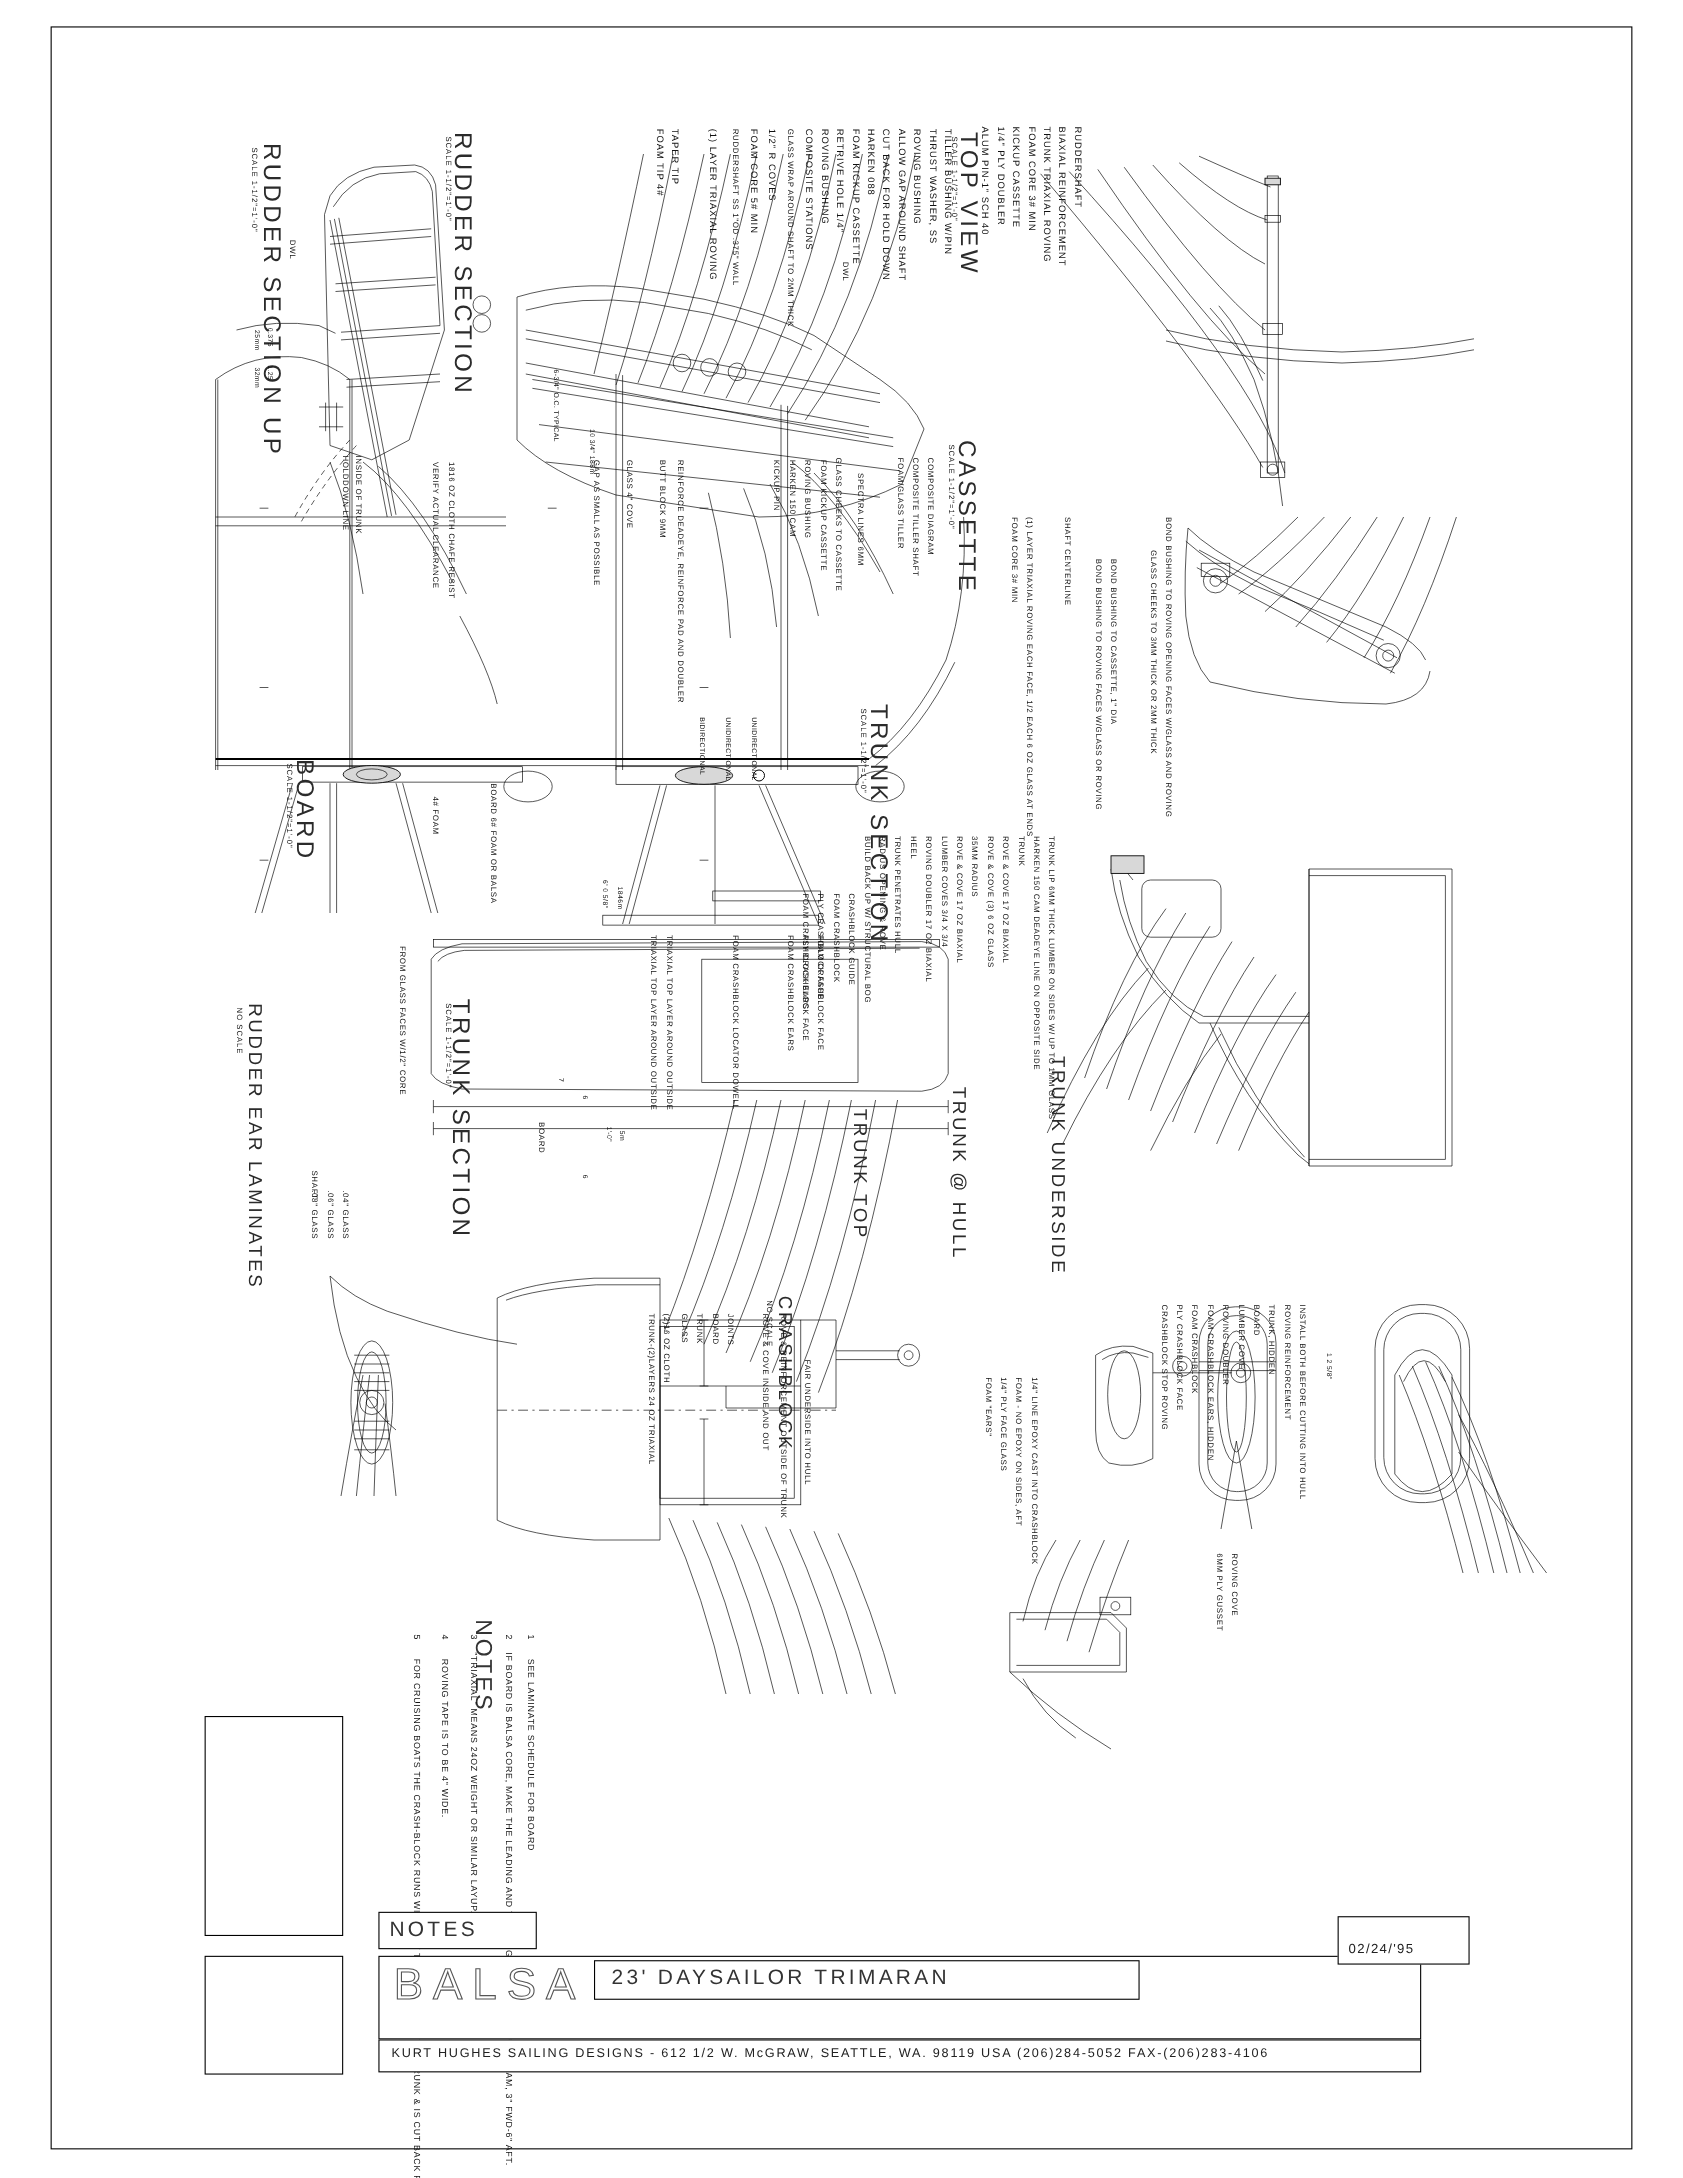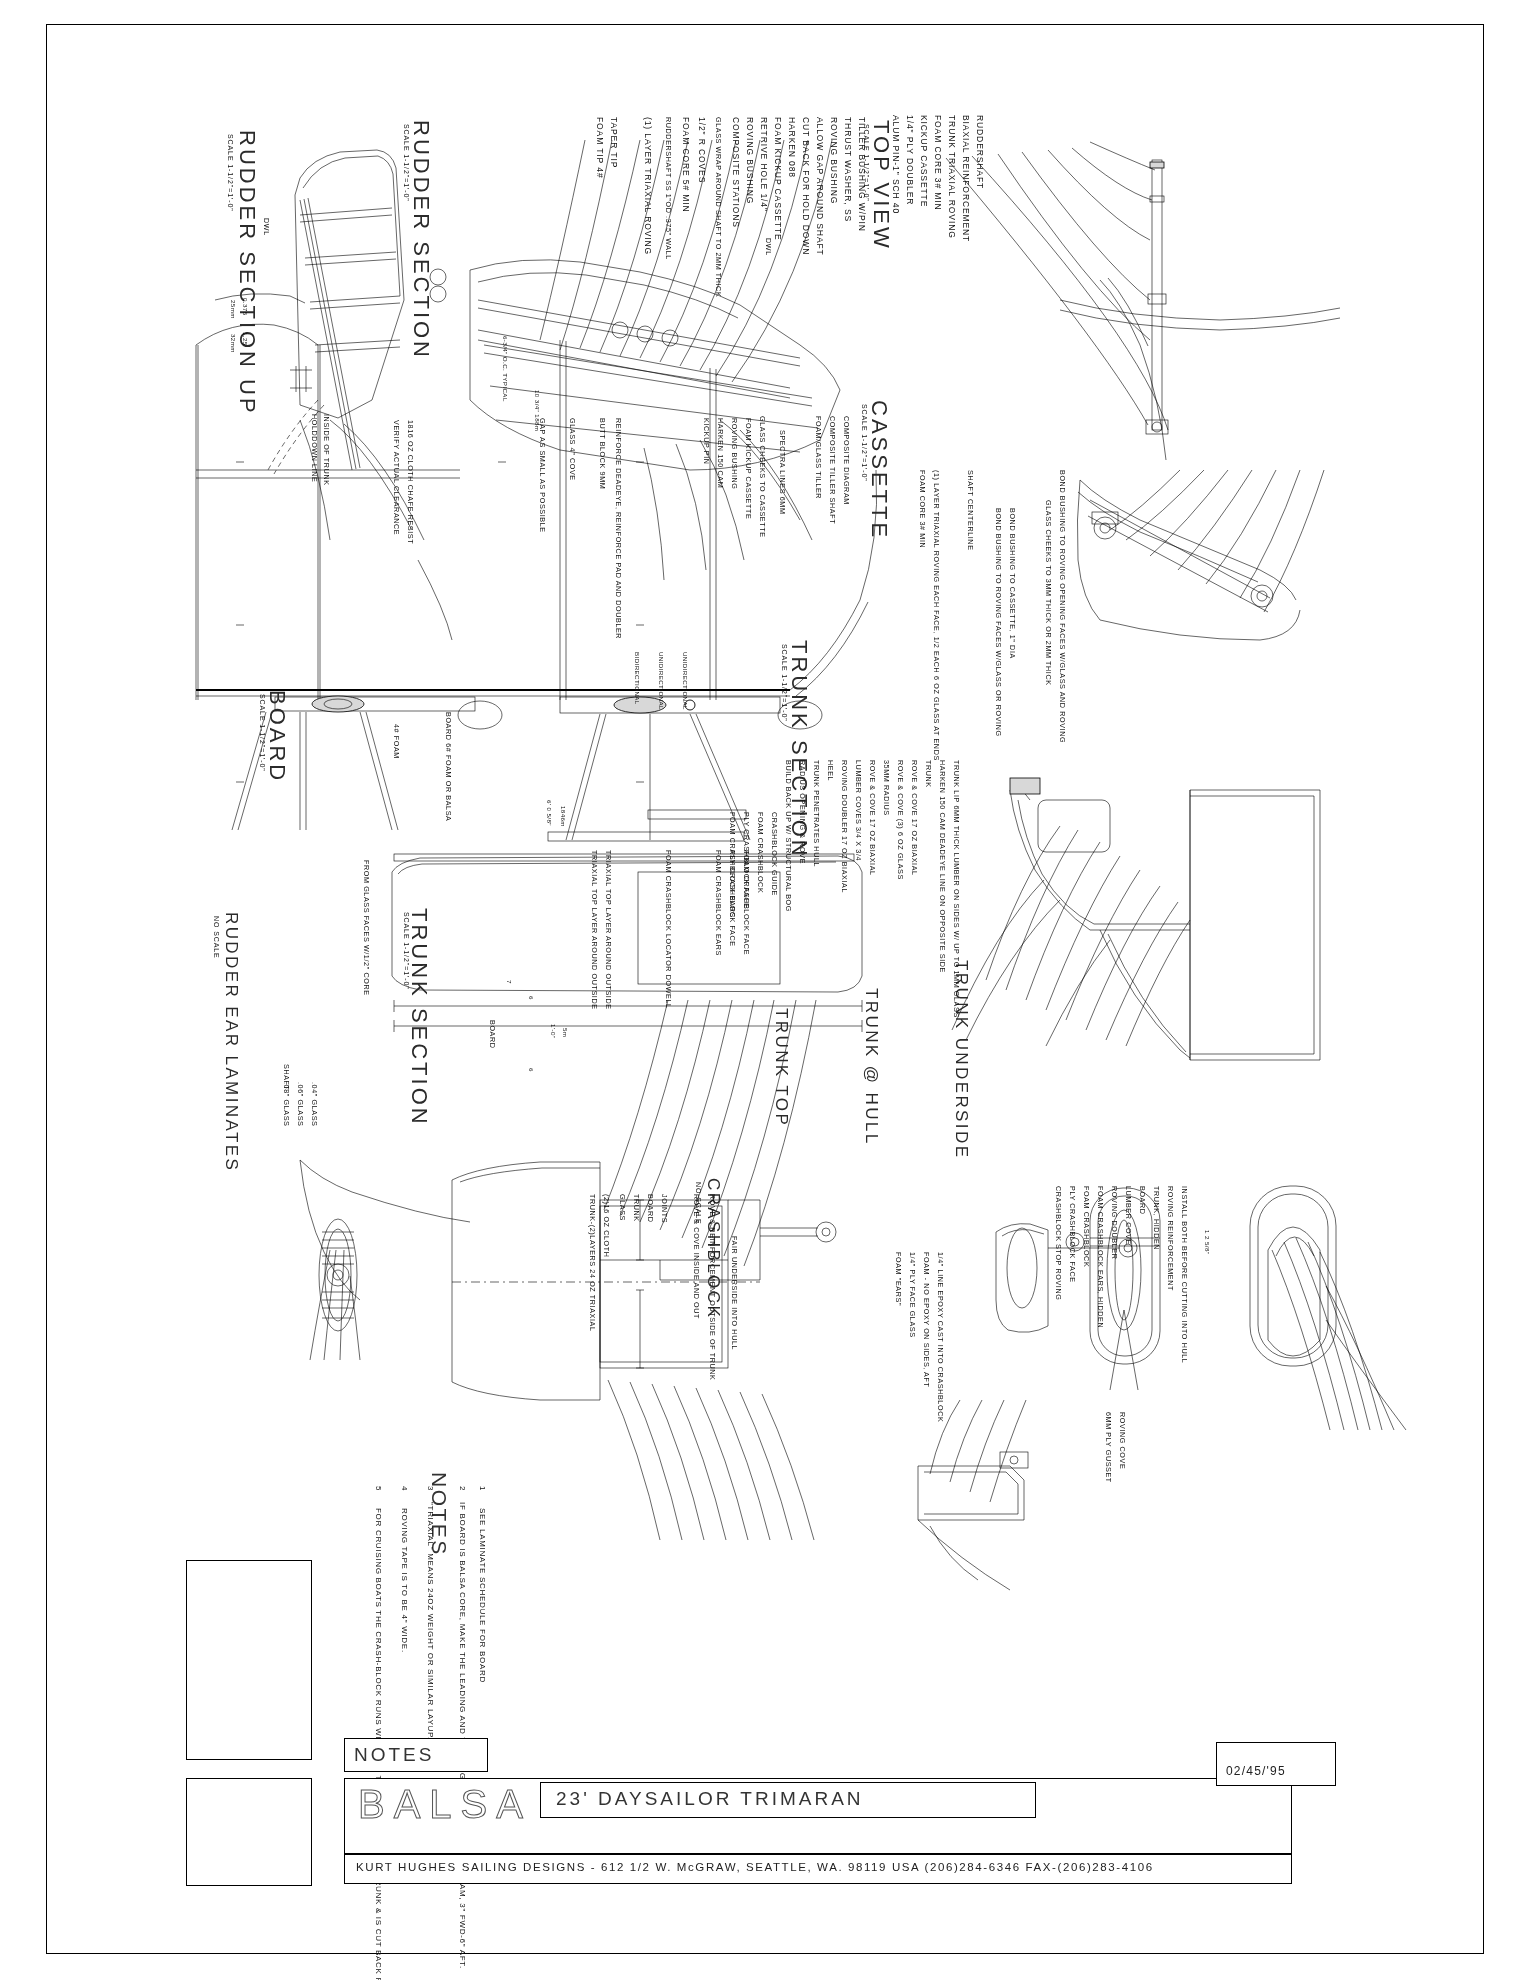--- a/index.html
+++ b/index.html
@@ -625,18 +625,18 @@
   <div class="tb" style="left:186px;top:1778px;width:126px;height:108px;"></div>
 
   <div class="tb" style="left:344px;top:1778px;width:948px;height:76px;"></div>
 
   <div class="khsd" style="left:358px;top:1782px;">BALSA</div>
 
   <div class="tb" style="left:540px;top:1782px;width:496px;height:36px;"></div>
   <div class="tb-label" style="left:556px;top:1788px;">23' DAYSAILOR TRIMARAN</div>
 
   <div class="tb" style="left:1216px;top:1742px;width:120px;height:44px;"></div>
-  <div class="date" style="left:1226px;top:1764px;">02/45/'95</div>
+  <div class="date" style="left:1226px;top:1764px;">02/24/'95</div>
 
   <div class="tb" style="left:344px;top:1854px;width:948px;height:30px;"></div>
-  <div class="tb-sub" style="left:356px;top:1861px;">KURT HUGHES SAILING DESIGNS - 612 1/2 W. McGRAW, SEATTLE, WA. 98119  USA    (206)284-6346    FAX-(206)283-4106</div>
+  <div class="tb-sub" style="left:356px;top:1861px;">KURT HUGHES SAILING DESIGNS - 612 1/2 W. McGRAW, SEATTLE, WA. 98119  USA    (206)284-5052    FAX-(206)283-4106</div>
 
 </div>
 
 </body></html>

